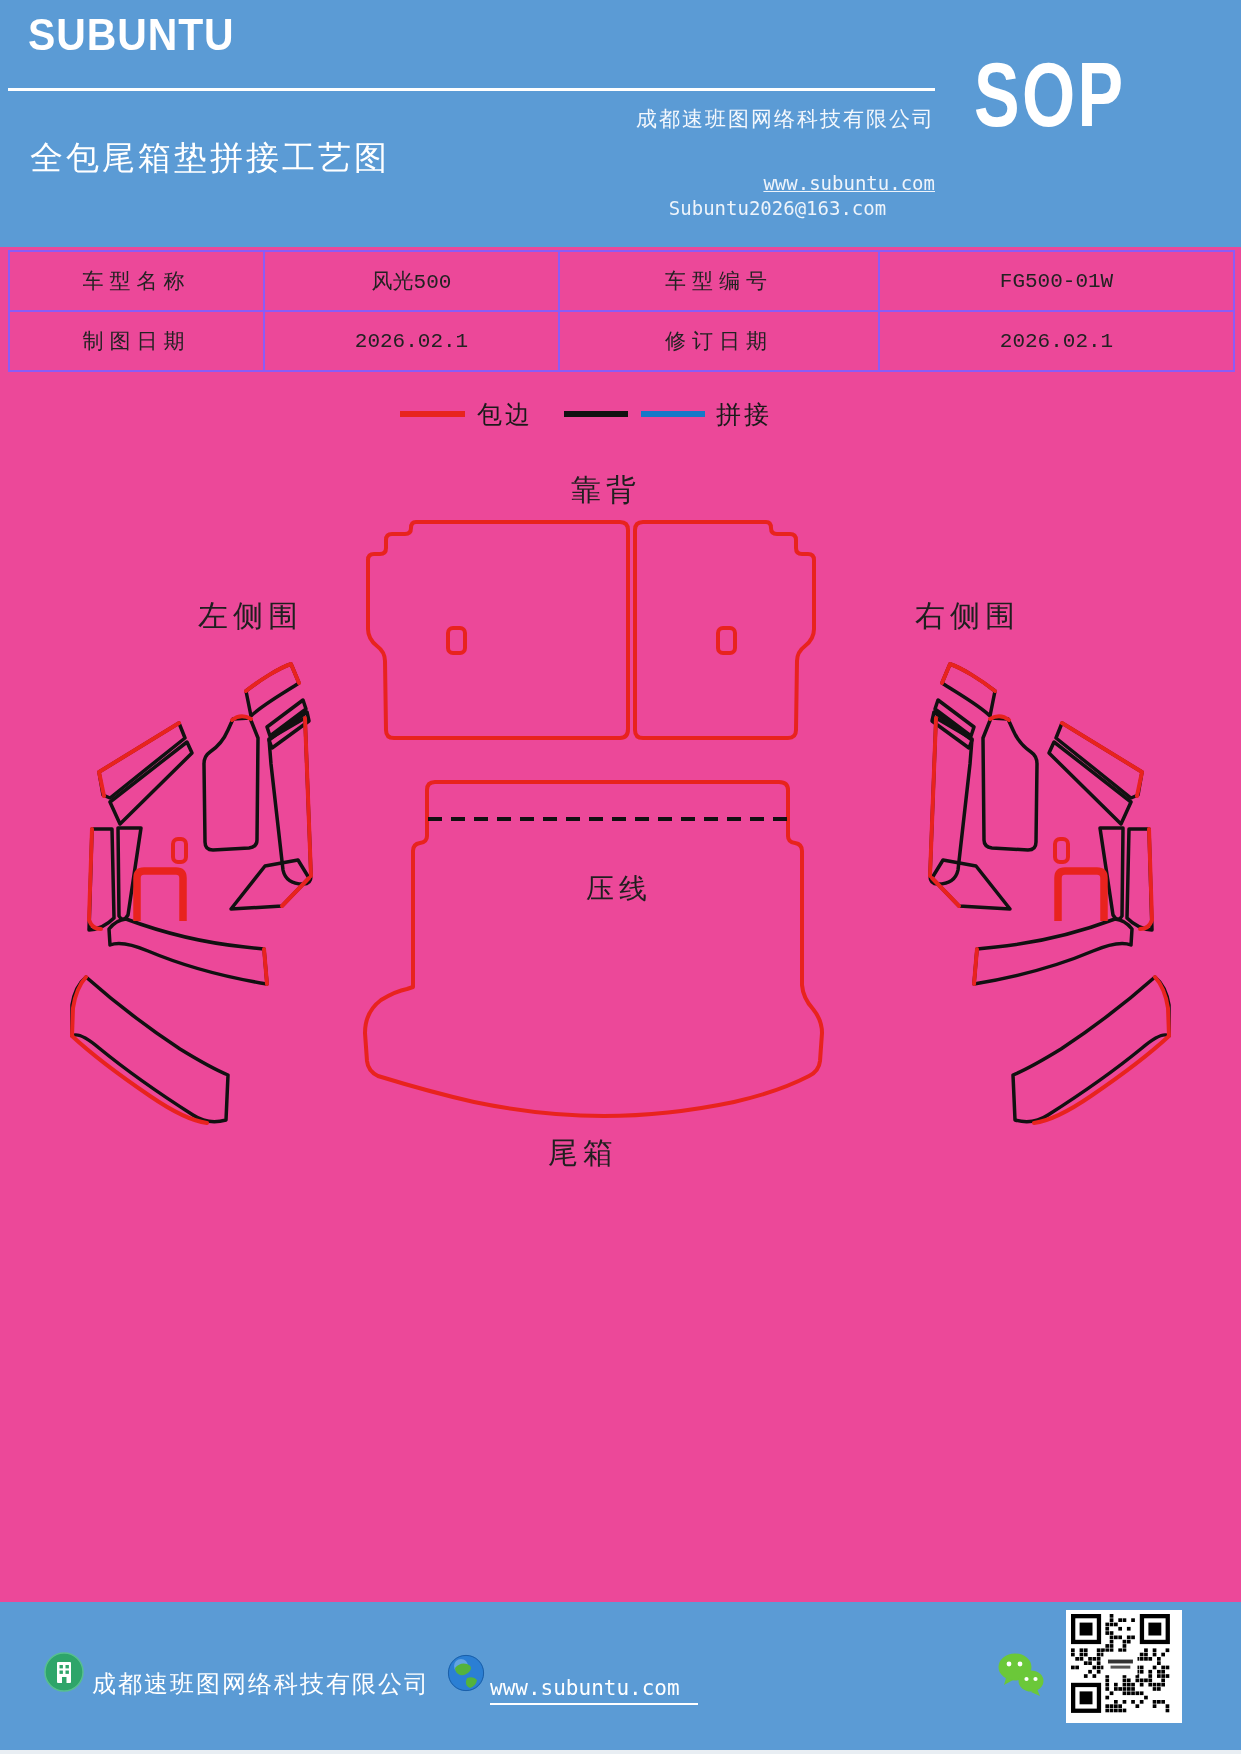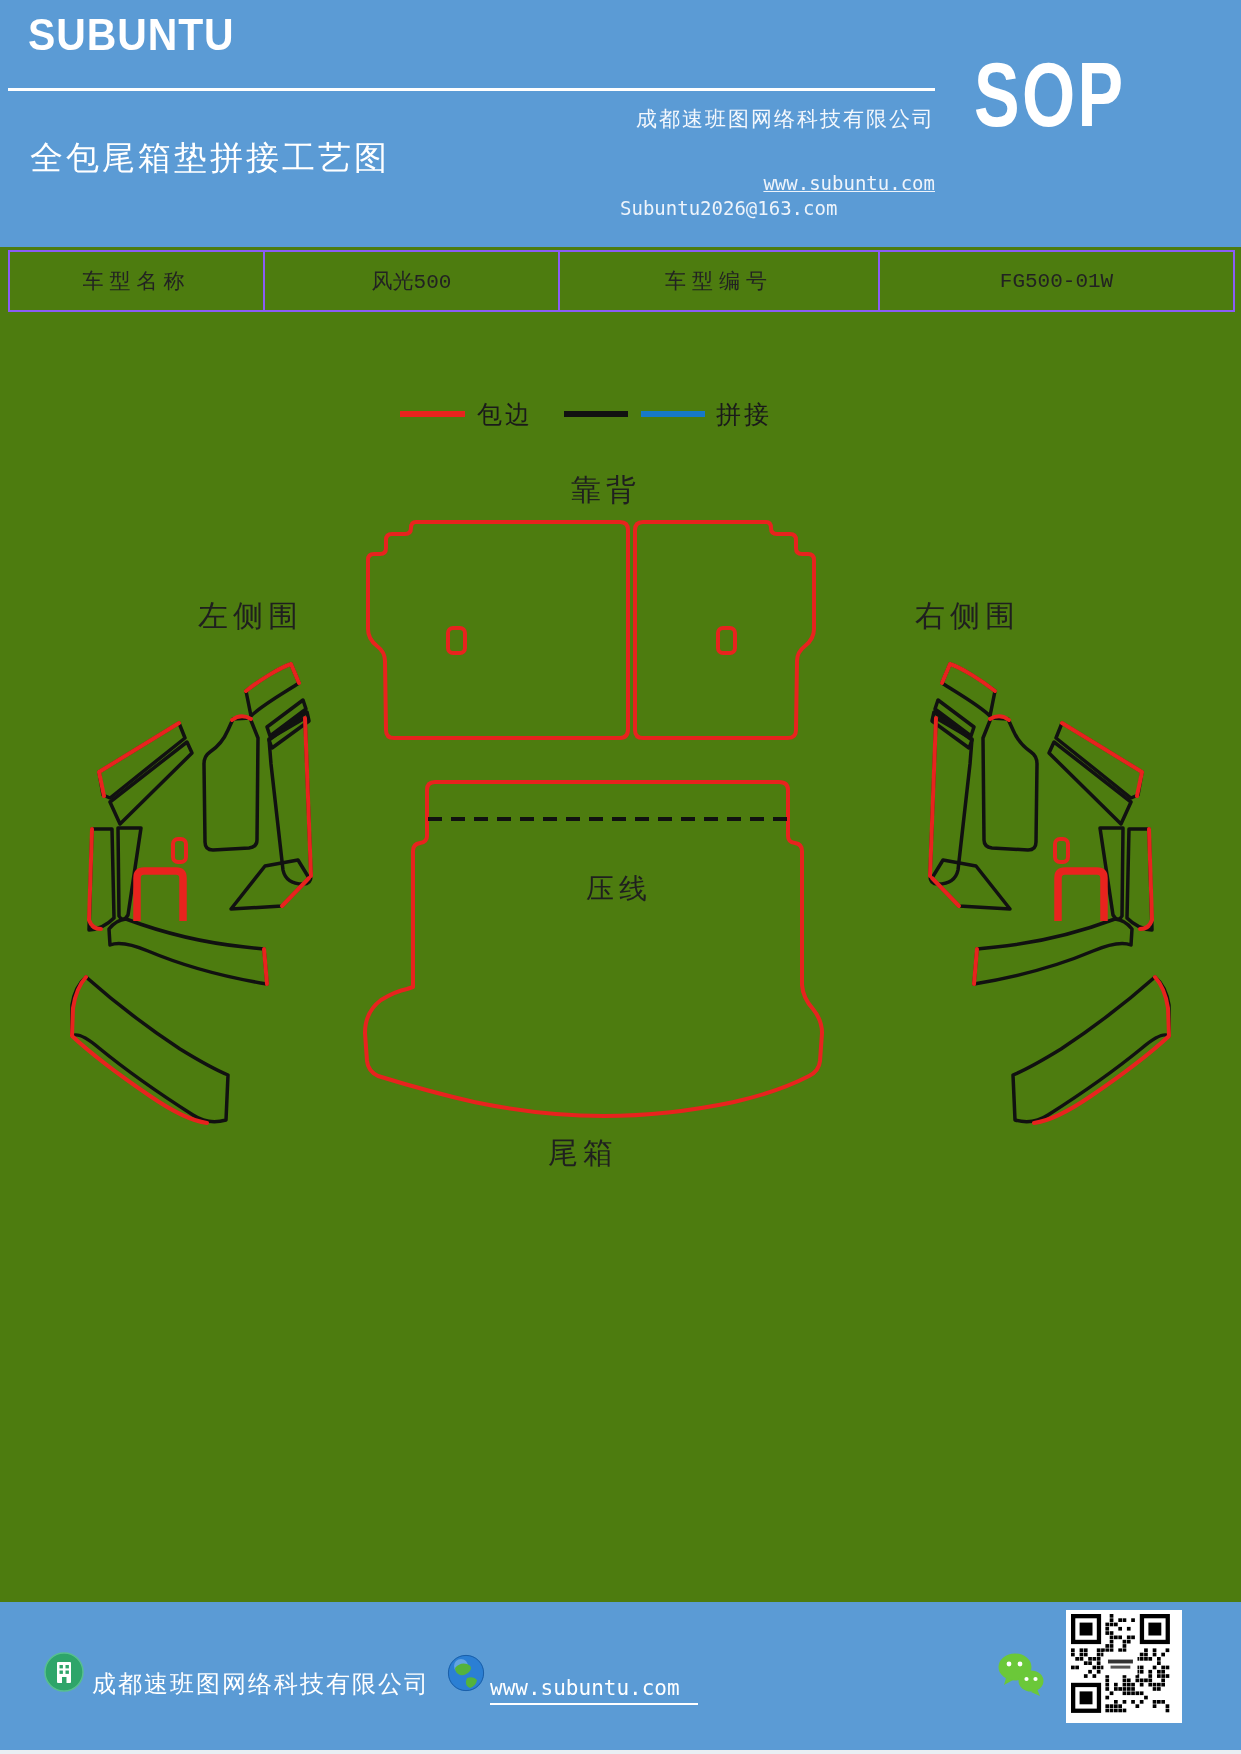--- a/index.html
+++ b/index.html
@@ -1,32 +1,32 @@
 <!DOCTYPE html>
 <html><head>
 <meta charset="utf-8">
 <style>
   html,body{margin:0;padding:0;background:#888;}
-  .page{position:relative;width:1241px;height:1754px;background:#4d7c0f;
+  .page{position:relative;width:1241px;height:1754px;background:#ec4899;
         font-family:"DejaVu Sans",sans-serif;overflow:hidden;margin:0 auto;}
   .abs{position:absolute;}
 
   
   .hdr{left:0;top:0;width:1241px;height:247px;background:#5b9bd5;}
   .logo{left:28px;top:10px;font-size:44px;font-weight:800;color:#fff;
         letter-spacing:1px;transform:scaleX(.93);transform-origin:left top;
         font-family:"Liberation Sans","DejaVu Sans",sans-serif;}
   .hdr-rule{left:8px;top:88px;width:927px;height:3px;background:#fff;}
   .hdr-title{left:30px;top:136px;font-size:33px;color:#fff;letter-spacing:3px;}
   .hdr-company{left:620px;top:105px;width:315px;text-align:right;
         font-size:21px;color:#f4f8fd;letter-spacing:2px;}
   .hdr-web{left:620px;top:172px;width:315px;text-align:right;
         font-family:"DejaVu Sans Mono",monospace;font-size:19px;color:#eef4fb;
         text-decoration:underline;}
-  .hdr-mail{left:620px;top:197px;width:315px;text-align:left;
+  .hdr-mail{left:620px;top:197px;width:315px;text-align:center;
         font-family:"DejaVu Sans Mono",monospace;font-size:19px;color:#eef4fb;}
   .hdr-sop{left:974px;top:50px;font-size:90px;line-height:1;font-weight:700;
         color:#fff;letter-spacing:3px;transform:scaleX(.76);transform-origin:left top;
         font-family:"Liberation Sans","DejaVu Sans",sans-serif;}
 
   
   .info{left:8px;top:250px;width:1225px;border-collapse:collapse;table-layout:fixed;}
   .info td{border:2px solid #8b5cf6;height:56px;text-align:center;vertical-align:middle;
         font-size:21px;color:#222;}
   .info td.lbl{font-family:"DejaVu Serif","Liberation Serif",serif;letter-spacing:6px;}
@@ -70,20 +70,26 @@
         <col style="width:295px">
         <col style="width:320px">
         <col style="width:355px">
       </colgroup>
     <tbody>
         <tr>
       <td class="lbl">车型名称</td>
       <td class="val">风光500</td>
       <td class="lbl">车型编号</td>
       <td class="val">FG500-01W</td>
+    </tr>
+    <tr>
+      <td class="lbl">制图日期</td>
+      <td class="val">2026.02.1</td>
+      <td class="lbl">修订日期</td>
+      <td class="val">2026.02.1</td>
     </tr>
   </tbody>
     </table>
 
   <div class="abs seg" style="left:400px;width:65px;background:#e8231e"></div>
   <div class="abs leg-lab" style="left:477px">包边</div>
   <div class="abs seg" style="left:564px;width:64px;background:#111"></div>
   <div class="abs seg" style="left:641px;width:64px;background:#1679c8"></div>
   <div class="abs leg-lab" style="left:716px">拼接</div>
 

